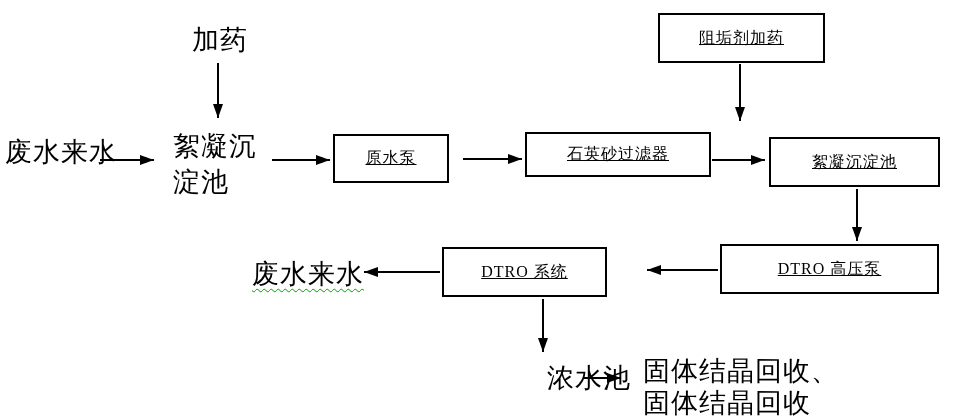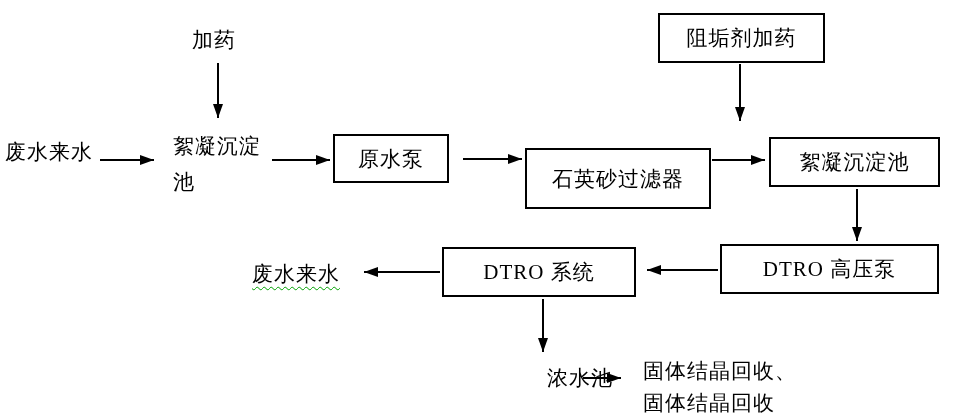--- a/index.html
+++ b/index.html
@@ -13,27 +13,28 @@
     overflow: hidden;
   }
   .box {
     position: absolute;
     box-sizing: border-box;
     border: 2px solid #000000;
     background: #ffffff;
     display: flex;
     align-items: center;
     justify-content: center;
-    font-size: 21px;
+    font-size: 16px;
     letter-spacing: 1px;
     white-space: nowrap;
+    text-decoration: underline;
   }
   .txt {
     position: absolute;
-    font-size: 21px;
+    font-size: 27px;
     letter-spacing: 1px;
     white-space: nowrap;
     line-height: 24px;
   }
   .txt-wrap {
     white-space: normal;
     line-height: 36px;
   }
   #clean-reuse {
     text-decoration-line: underline;
@@ -84,23 +85,23 @@
 
   <div class="txt" style="left:503px; top:366px;margin-left:44px;">浓水池</div>
 
   <div class="txt" style="left:643px; top:355px;">
     <div class="outcome-line">固体结晶回收、</div>
     <div class="outcome-line">固体结晶回收</div>
   </div>
 
   <div class="box" style="left:333px; top:134px; width:116px; height:49px;">原水泵</div>
 
-  <div class="box" style="left:525px; top:148px; width:186px; height:61px;">石英砂过滤器</div>
+  <div class="box" style="left:525px; top:132px; width:186px; height:45px;">石英砂过滤器</div>
 
   <div class="box" style="left:658px; top:13px; width:167px; height:50px;">阻垢剂加药</div>
 
   <div class="box" style="left:769px; top:137px; width:171px; height:50px;">絮凝沉淀池</div>
 
   <div class="box" style="left:720px; top:244px; width:219px; height:50px;">DTRO 高压泵</div>
 
-  <div class="box" style="left:442px; top:247px; width:194px; height:50px;">DTRO 系统</div>
+  <div class="box" style="left:442px; top:247px; width:165px; height:50px;">DTRO 系统</div>
 
 </div>
 
 </body></html>

